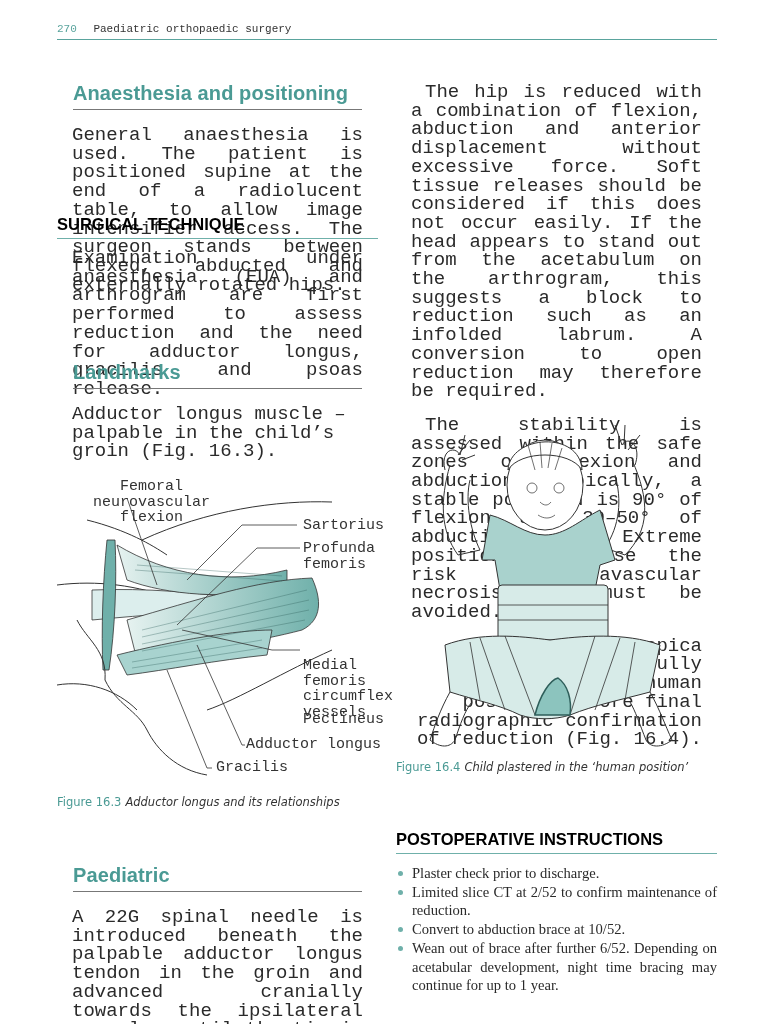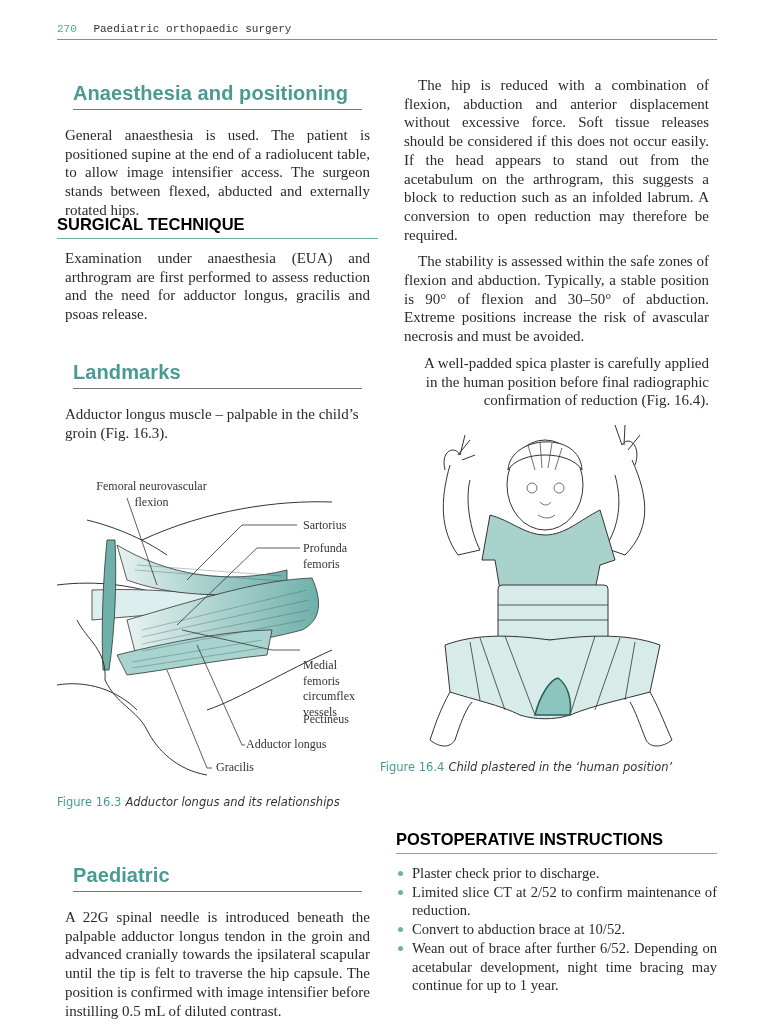--- a/index.html
+++ b/index.html
@@ -11,29 +11,29 @@
 
   .col { position:absolute; width:321px; }
   .colL { left:57px; }
   .colR { left:396px; }
 
   .h-teal { font-family:"Liberation Sans", sans-serif; font-size:20px; color:#4a9a94; margin:16px;
     padding-bottom:4px; border-bottom:1.5px solid #777; letter-spacing:0.1px; }
   .h-caps { font-family:"Liberation Sans", sans-serif; font-size:16.5px; color:#000000; margin:0;
     padding-bottom:4px; border-bottom:1.5px solid #6fb0aa; }
 
-  p.body { font-family:Liberation Serif, serif; font-size:15px; line-height:18.7px; margin:8px;
+  p.body { font-family:Liberation Mono, monospace; font-size:19px; line-height:18.7px; margin:15px;
     text-align:justify; color:#2a2a2a; }
   p.indent { text-indent:14px; }
 
   .caption { font-family:"DejaVu Sans", sans-serif; font-size:11.5px; color:#333; }
   .caption .fnum { color:#4a9a94; font-style:normal; margin-right:4px; }
   .caption .ftext { font-style:italic; }
 
-  .fig-label { position:absolute; font-family:Liberation Serif, serif; font-size:12px; color:#333; line-height:15.5px; }
+  .fig-label { position:absolute; font-family:Liberation Mono, monospace; font-size:15px; color:#333; line-height:15.5px; }
 
   ul.bullets { list-style:none; margin:0; padding:0; }
   ul.bullets li { position:relative; padding-left:16px; font-family:"Liberation Serif", serif;
     font-size:14.6px; line-height:18.7px; text-align:justify; color:#2a2a2a; }
   ul.bullets li .dot { position:absolute; left:2px; top:7px; width:5px; height:5px; border-radius:50%; background:#6fb0aa; }
 </style>
 </head>
 <body>
 
 <div class="running-head">
@@ -171,21 +171,21 @@
     </g>
     <path d="M125,305 C130,285 140,270 148,268 C158,275 162,290 160,305 Z" fill="#8cc4be" stroke="#2e5e5a" stroke-width="1.5"></path>
 
     <g fill="none" stroke="#333" stroke-width="1">
       <path d="M40,282 C30,300 25,315 20,330 C30,338 40,338 45,330 C50,315 55,300 62,292"></path>
       <path d="M240,282 C250,300 255,315 262,330 C252,338 240,338 236,330 C230,315 225,300 220,292"></path>
     </g>
   </svg>
 </div>
 
-<div class="caption" style="position:absolute; left:380px; top:760px;">
+<div class="caption" style="position:absolute; left:396px; top:760px;">
   <span class="fnum">Figure 16.4</span><span class="ftext">Child plastered in the ‘human position’</span>
 </div>
 
 <div class="col colR" style="top:830px;">
   <h2 class="h-caps">POSTOPERATIVE INSTRUCTIONS</h2>
   <ul class="bullets" style="margin-top:10px;">
     <li><span class="dot"></span><span>Plaster check prior to discharge.</span></li>
     <li><span class="dot"></span><span>Limited slice CT at 2/52 to confirm maintenance of reduction.</span></li>
     <li><span class="dot"></span><span>Convert to abduction brace at 10/52.</span></li>
     <li><span class="dot"></span><span>Wean out of brace after further 6/52. Depending on acetabular development, night time bracing may continue for up to 1 year.</span></li>

